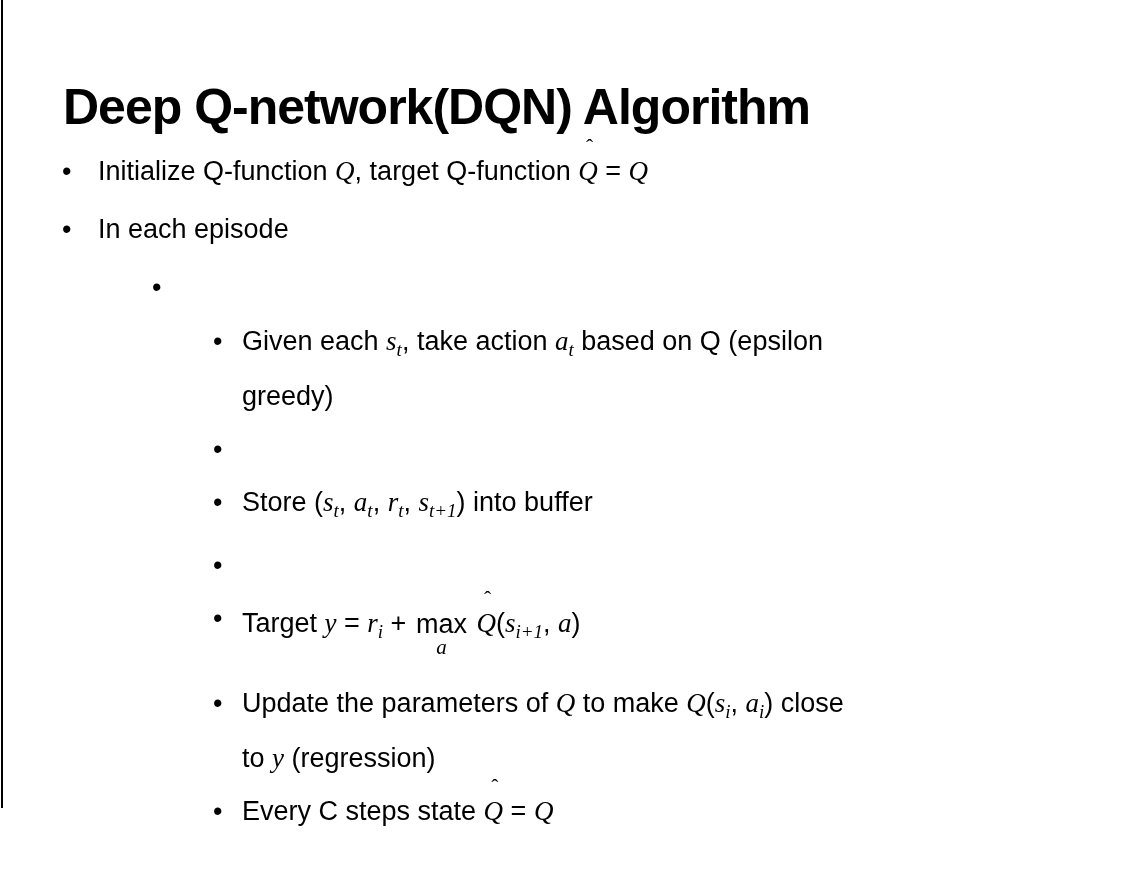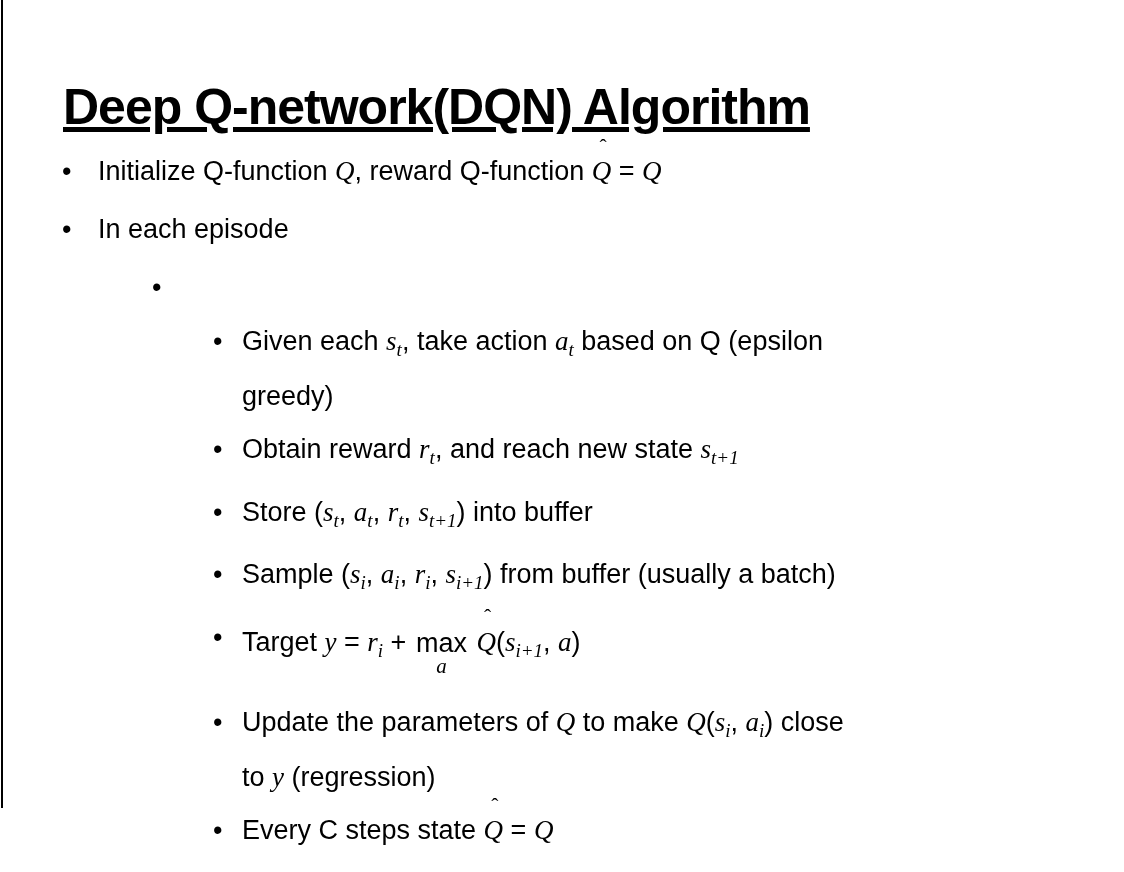--- a/index.html
+++ b/index.html
@@ -8,21 +8,20 @@
     background:#ffffff;color:#000000;
     font-family:"Liberation Sans",sans-serif;
     overflow:hidden;position:relative;
   }
   .slide{position:absolute;inset:0;background:#ffffff;}
   .left-border{position:absolute;left:1px;top:0;width:2px;height:808px;background:#000000;}
   .title{
     position:absolute;left:63px;top:44px;
     font-size:50px;font-weight:bold;letter-spacing:-1px;
     white-space:nowrap;
-    text-decoration:underline;
   }
   .content{position:absolute;left:0;top:148px;right:10px;}
   .row{display:flex;font-size:27px;line-height:46px;}
   .row .marker{flex:0 0 auto;}
   .row .body{flex:1 1 auto;}
   .l1{padding-left:62px;margin-bottom:12px;}
   .l1 .marker{width:36px;}
   .l2{padding-left:152px;margin-bottom:8px;}
   .l2 .marker{width:31px;}
   .l3{padding-left:213px;margin-bottom:7px;}
@@ -40,44 +39,42 @@
 </style>
 </head>
 <body>
 
 <div class="slide">
   <div class="left-border"></div>
   <h1 class="title">Deep Q-network(DQN) Algorithm</h1>
   <div class="content" id="bullet-list">
       <div class="row l1">
         <span class="marker">•</span>
-        <span class="body"><span>Initialize Q-function </span><span class="m">Q</span><span>, reward Q-function </span><span class="hatwrap"><span class="hatmark">ˆ</span>Q</span><span> = </span><span class="m">Q</span></span>
+        <span class="body"><span>Initialize Q-function </span><span class="m">Q</span><span>, target Q-function </span><span class="hatwrap"><span class="hatmark">ˆ</span>Q</span><span> = </span><span class="m">Q</span></span>
       </div>
       <div class="row l1">
         <span class="marker">•</span>
         <span class="body"><span>In each episode</span></span>
       </div>
       <div class="row l2">
         <span class="marker">•</span>
       </div>
       <div class="row l3">
         <span class="marker">•</span>
         <span class="body"><span>Given each </span><span class="m">s<sub class="sub">t</sub></span><span>, take action </span><span class="m">a<sub class="sub">t</sub></span><span> based on Q (epsilon</span><br><span>greedy)</span></span>
       </div>
       <div class="row l3">
         <span class="marker">•</span>
-        <span class="body"><span>Obtain reward </span><span class="m">r<sub class="sub">t</sub></span><span>, and reach new state </span><span class="m">s<sub class="sub">t+1</sub></span></span>
       </div>
       <div class="row l3">
         <span class="marker">•</span>
         <span class="body"><span>Store (</span><span class="m">s<sub class="sub">t</sub></span><span>, </span><span class="m">a<sub class="sub">t</sub></span><span>, </span><span class="m">r<sub class="sub">t</sub></span><span>, </span><span class="m">s<sub class="sub">t+1</sub></span><span>) into buffer</span></span>
       </div>
       <div class="row l3">
         <span class="marker">•</span>
-        <span class="body"><span>Sample (</span><span class="m">s<sub class="sub">i</sub></span><span>, </span><span class="m">a<sub class="sub">i</sub></span><span>, </span><span class="m">r<sub class="sub">i</sub></span><span>, </span><span class="m">s<sub class="sub">i+1</sub></span><span>) from buffer (usually a batch)</span></span>
       </div>
       <div class="row l3">
         <span class="marker">•</span>
         <span class="body"><span>Target </span><span class="m">y</span><span> = </span><span class="m">r<sub class="sub">i</sub></span><span> + </span><span class="stack"><span class="stack-top">max</span><span class="stack-bot">a</span></span><span> </span><span class="hatwrap"><span class="hatmark">ˆ</span>Q</span><span>(</span><span class="m">s<sub class="sub">i+1</sub></span><span>, </span><span class="m">a</span><span>)</span></span>
       </div>
       <div class="row l3">
         <span class="marker">•</span>
         <span class="body"><span>Update the parameters of </span><span class="m">Q</span><span> to make </span><span class="m">Q</span><span>(</span><span class="m">s<sub class="sub">i</sub></span><span>, </span><span class="m">a<sub class="sub">i</sub></span><span>) close</span><br><span>to </span><span class="m">y</span><span> (regression)</span></span>
       </div>
       <div class="row l3">

